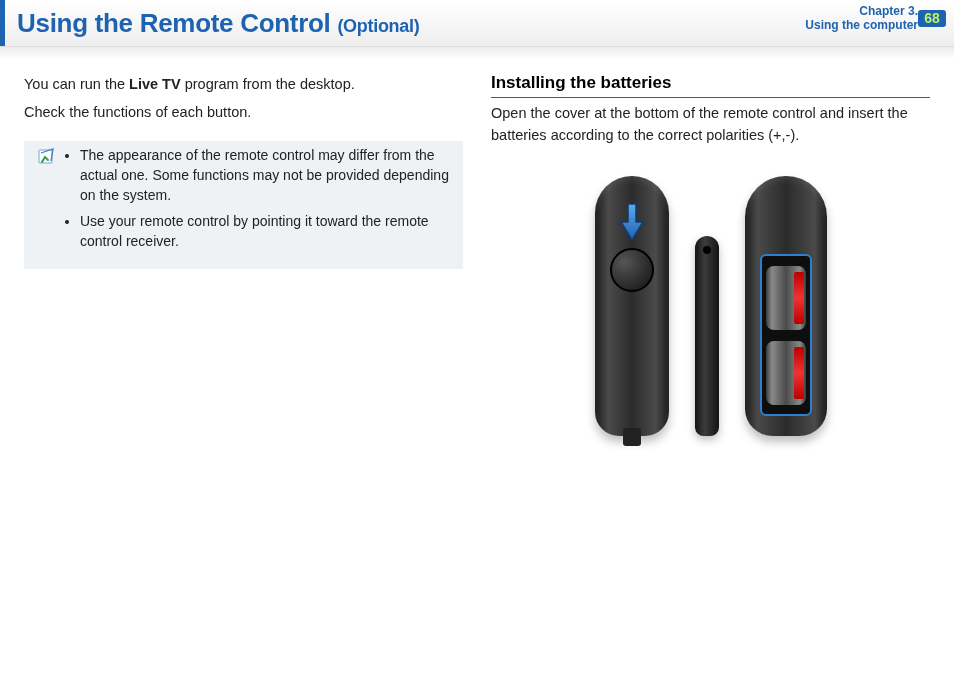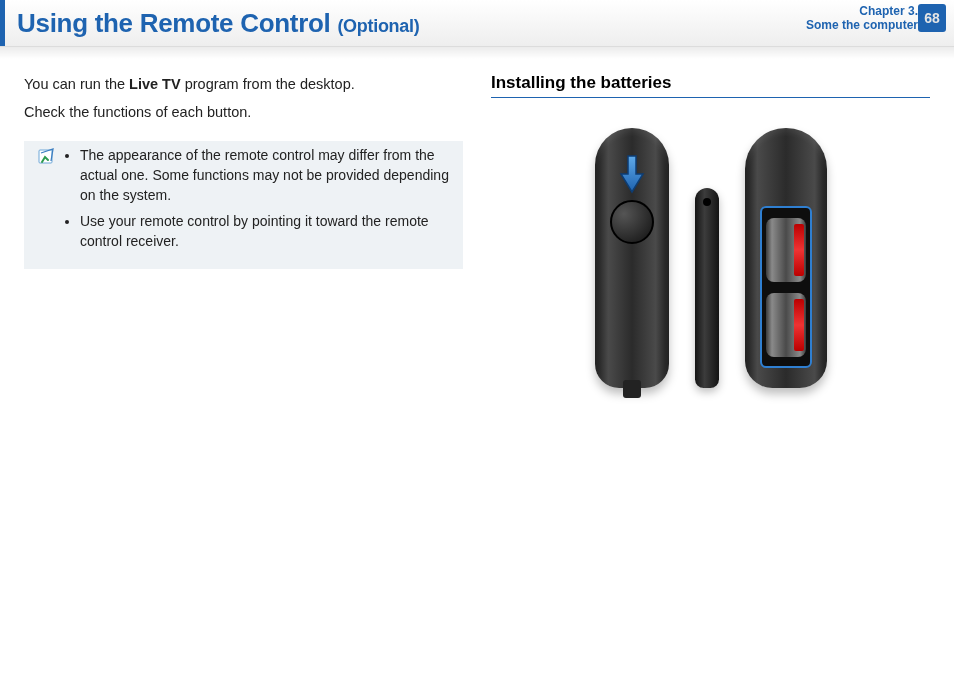--- a/index.html
+++ b/index.html
@@ -48,25 +48,25 @@
   }
   .chapter-text {
     text-align: right;
     color: #1e63b0;
     font-weight: 700;
     font-size: 12px;
     line-height: 14px;
   }
   .page-num {
     background: #1e63b0;
-    color: #e5e5e5;
+    color: #bef264;
     font-weight: 700;
     font-size: 14px;
     width: 28px;
-    height: 28px;
+    height: 17px;
     border-radius: 3px;
     display: flex;
     align-items: center;
     justify-content: center;
   }
   .shadow-strip {
     height: 12px;
     background: linear-gradient(to bottom, rgba(0,0,0,0.08), rgba(0,0,0,0));
   }
 
@@ -220,21 +220,21 @@
 <body>
 
 <div class="header">
   <div class="blue-bar"></div>
   <div class="title">
     <span>Using the Remote Control </span><span class="optional">(Optional)</span>
   </div>
   <div class="chapter-block">
     <div class="chapter-text">
       <div>Chapter 3.</div>
-      <div>Some the computer</div>
+      <div>Using the computer</div>
     </div>
     <div class="page-num">68</div>
   </div>
 </div>
 <div class="shadow-strip"></div>
 
 <div class="content">
 
   <div class="col">
     <p class="body">
@@ -252,20 +252,21 @@
       </div>
       <ul class="note-list">
         <li>The appearance of the remote control may differ from the actual one. Some functions may not be provided depending on the system.</li>
         <li>Use your remote control by pointing it toward the remote control receiver.</li>
       </ul>
     </div>
   </div>
 
   <div class="col">
     <h3 class="section">Installing the batteries</h3>
+    <p class="body">Open the cover at the bottom of the remote control and insert the batteries according to the correct polarities (+,-).</p>
 
     <div class="figure">
 
       <div class="remote">
         <svg class="arrow" width="26" height="40" viewBox="0 0 26 40">
           <defs>
             <linearGradient id="ag" x1="0" y1="0" x2="0" y2="1">
               <stop offset="0" stop-color="#5fa9e8"></stop>
               <stop offset="1" stop-color="#1d62af"></stop>
             </linearGradient>

